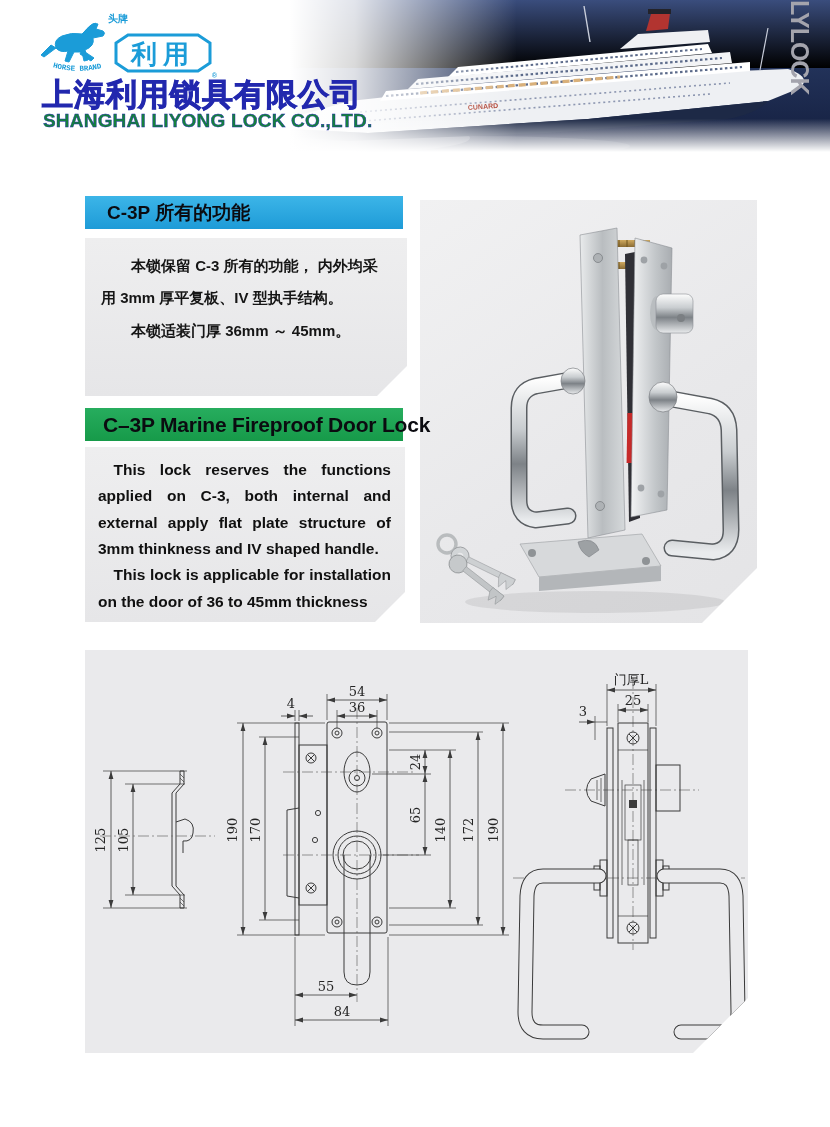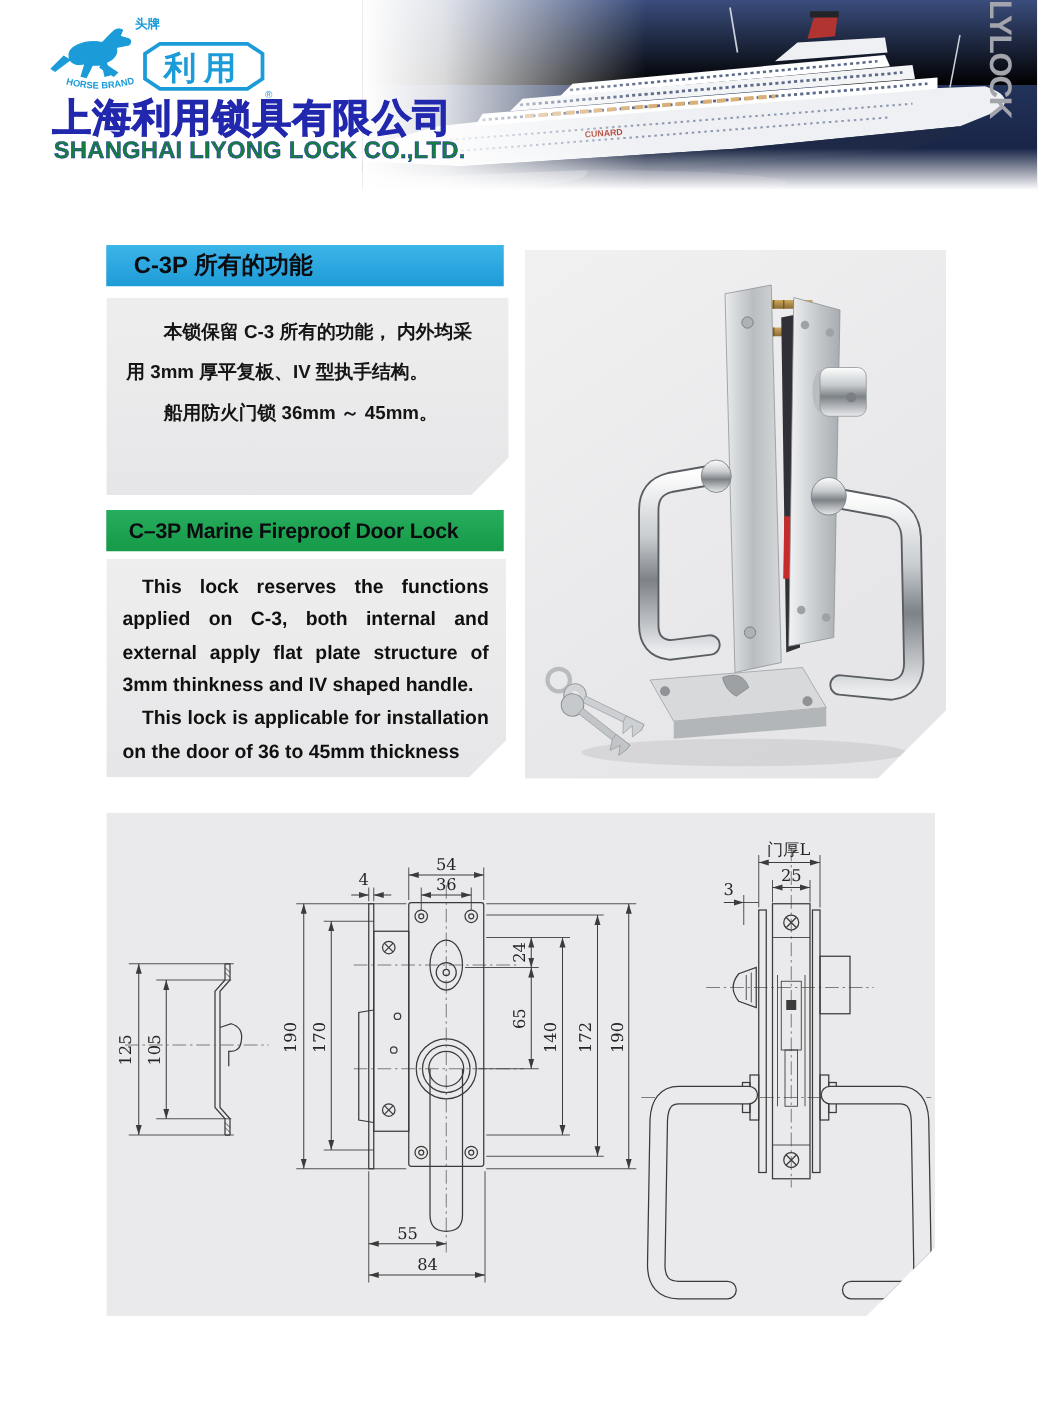--- a/index.html
+++ b/index.html
@@ -8,33 +8,33 @@
   *{box-sizing:border-box;}
 
   
   .header{position:absolute;left:0;top:0;width:830px;height:165px;background:#fff;}
   .ship-photo{position:absolute;left:290px;top:0;width:540px;height:152px;overflow:hidden;}
   .ship-fade-left{position:absolute;inset:0;background:linear-gradient(90deg,#fff 0%,rgba(255,255,255,.85) 12%,rgba(255,255,255,0) 42%);}
   .ship-fade-bottom{position:absolute;inset:0;background:linear-gradient(180deg,rgba(255,255,255,0) 78%,#fff 100%);}
   .lylock{position:absolute;right:16px;top:0px;writing-mode:vertical-rl;
           font-size:25px;font-weight:bold;letter-spacing:-1px;color:#a4a4ad;
           font-family:"Liberation Sans",sans-serif;height:150px;}
-  .logo-row{position:absolute;left:38px;top:10px;height:66px;}
+  .logo-row{position:absolute;left:38px;top:10px;height:66px;font-family:Liberation Mono, monospace;}
   .company-cn{position:absolute;left:42px;top:74px;font-size:31px;font-weight:900;
               color:#2228ae;-webkit-text-stroke:.9px #2228ae;letter-spacing:1px;white-space:nowrap;}
   .company-en{position:absolute;left:43px;top:110px;font-size:19px;font-weight:800;
               color:#15803d;-webkit-text-stroke:.4px #2228ae;letter-spacing:.2px;white-space:nowrap;}
 
   
   .bar{position:absolute;left:85px;width:318px;height:33px;line-height:33px;
        font-weight:bold;color:#0b0b10;white-space:nowrap;}
   .bar-cn{top:196px;background:linear-gradient(180deg,#3cb5e8 0%,#1e9bd7 100%);
           font-size:19px;padding-left:22px;}
   .bar-en{top:408px;background:linear-gradient(180deg,#27ad5e 0%,#169a49 100%);
-          font-size:17px;padding-left:18px;letter-spacing:-.2px;}
+          font-size:21px;padding-left:18px;letter-spacing:-.2px;}
 
   .graybox{position:absolute;left:85px;background:linear-gradient(180deg,#eeeeef 0%,#e6e6e8 100%);}
   .cut30{clip-path:polygon(0 0,100% 0,100% calc(100% - 30px),calc(100% - 30px) 100%,0 100%);}
   .cut55{clip-path:polygon(0 0,100% 0,100% calc(100% - 55px),calc(100% - 55px) 100%,0 100%);}
   .body-cn{top:238px;width:322px;height:158px;padding:12px 18px 0 16px;
            font-size:15px;font-weight:bold;line-height:2.15;color:#151515;}
   .body-cn p{margin:0;text-indent:2em;}
   .body-en{top:447px;width:320px;height:175px;padding:10px 14px 0 13px;
            font-size:15.5px;font-weight:bold;line-height:1.7;color:#101010;text-align:justify;}
   .body-en p{margin:0;text-indent:1em;}
@@ -122,21 +122,21 @@
     </svg>
   </div>
 
   <div class="company-cn">上海利用锁具有限公司</div>
   <div class="company-en">SHANGHAI LIYONG LOCK CO.,LTD.</div>
 </div>
 
 <div class="bar bar-cn">C-3P 所有的功能</div>
 <div class="graybox cut30 body-cn">
   <p>本锁保留 C-3 所有的功能， 内外均采用 3mm 厚平复板、IV 型执手结构。</p>
-  <p>船用防火门锁 36mm ～ 45mm。</p>
+  <p>本锁适装门厚 36mm ～ 45mm。</p>
 </div>
 
 <div class="photo-panel cut55">
   <svg width="337" height="423" viewBox="0 0 337 423">
     <defs>
       <linearGradient id="steel" x1="0" y1="0" x2="1" y2="0">
         <stop offset="0" stop-color="#e9ebec"></stop>
           <stop offset=".5" stop-color="#b9bdc0"></stop>
           <stop offset="1" stop-color="#d6d9db"></stop>
       </linearGradient>

